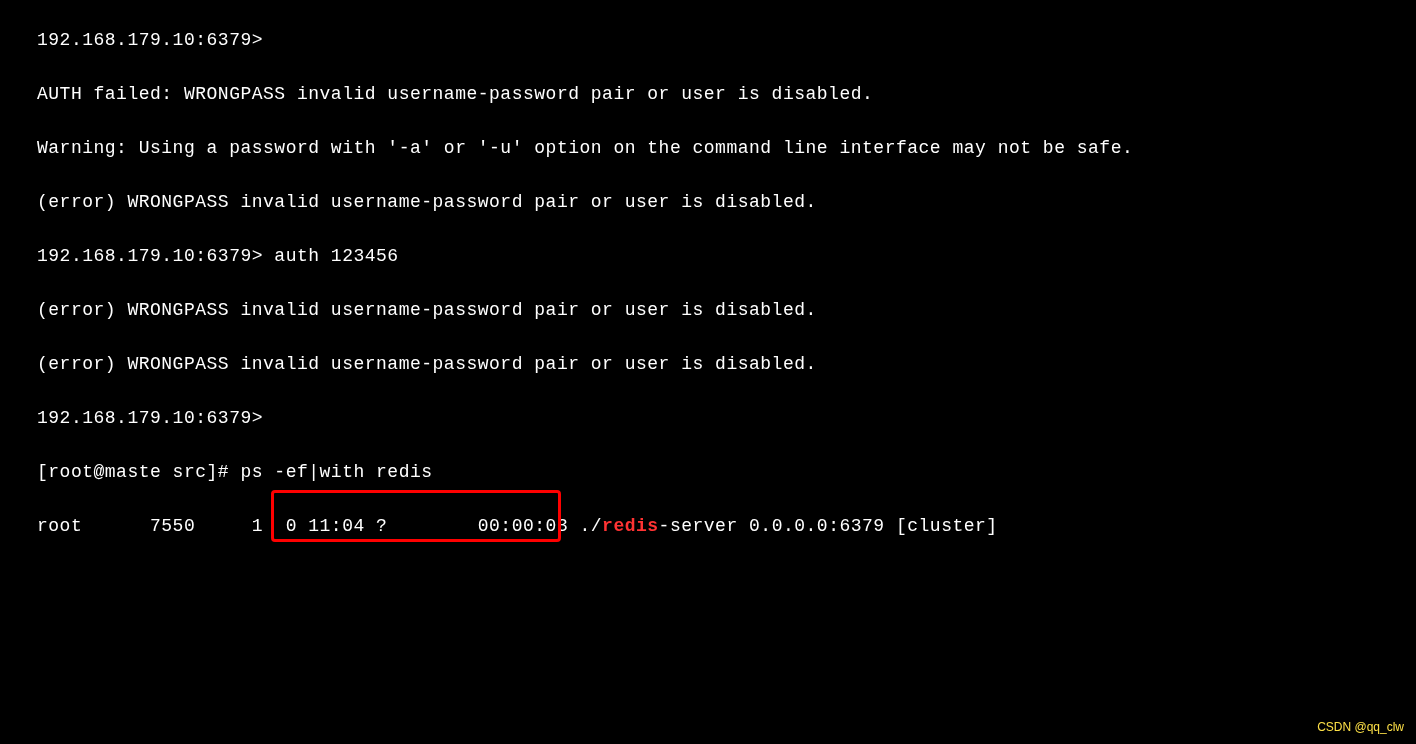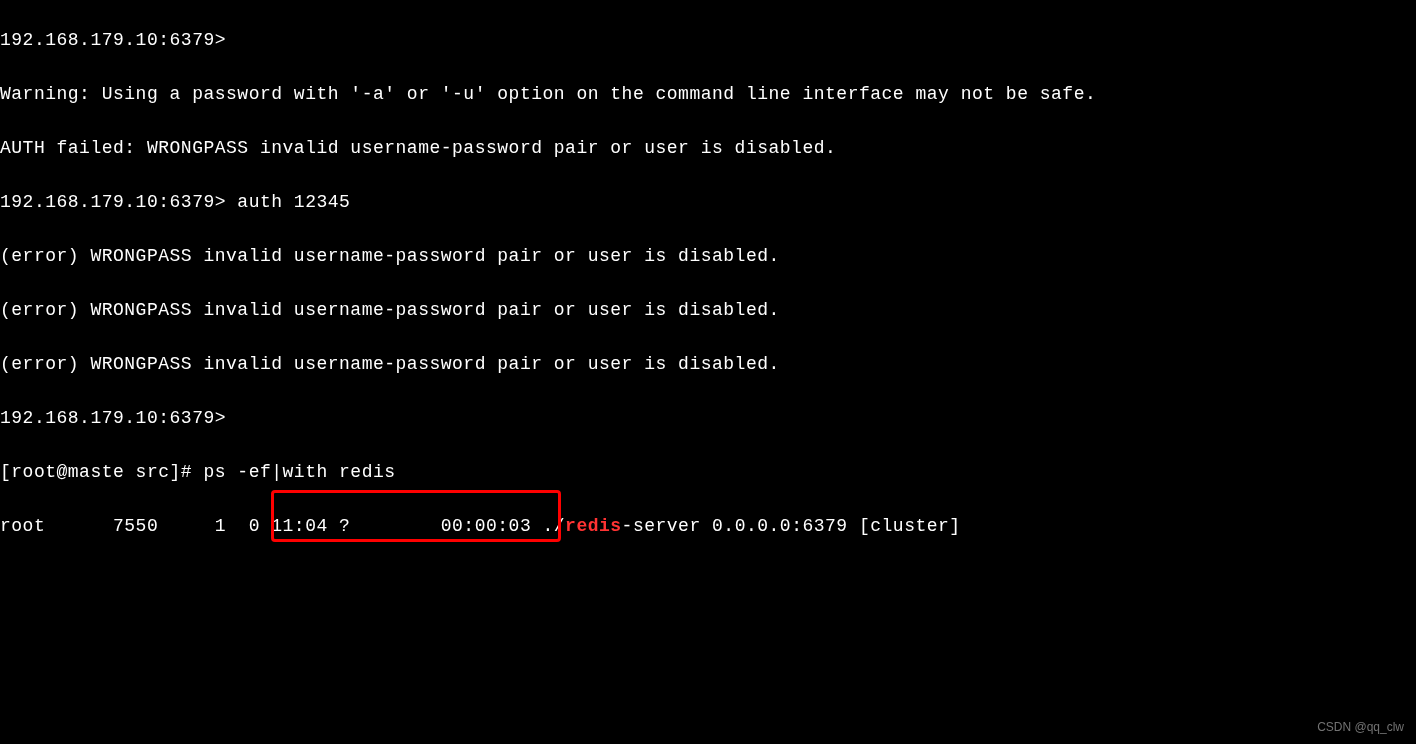--- a/index.html
+++ b/index.html
@@ -18,53 +18,54 @@
       height: 744px;
       overflow: hidden;
       position: relative;
     }
     .terminal {
       white-space: pre;
       letter-spacing: 0.5px;
     }
     .line {
       white-space: pre;
+      padding-left: 37px;
     }
     .highlight-red {
       color: #ff3333;
       font-weight: bold;
     }
     .red-box {
       position: absolute;
       border: 3px solid #ff0000;
       border-radius: 4px;
       left: 271px;
       top: 490px;
       width: 290px;
       height: 52px;
       pointer-events: none;
     }
     .watermark {
       position: absolute;
       bottom: 8px;
       right: 12px;
-      color: #737373;
+      color: #fde047;
       font-size: 12px;
       font-family: Arial, sans-serif;
     }
   </style>
 </head>
 <body>
 
 <div class="terminal">
 <div class="line">192.168.179.10:6379&gt;</div>
+<div class="line">AUTH failed: WRONGPASS invalid username-password pair or user is disabled.</div>
 <div class="line">Warning: Using a password with '-a' or '-u' option on the command line interface may not be safe.</div>
-<div class="line">AUTH failed: WRONGPASS invalid username-password pair or user is disabled.</div>
-<div class="line">192.168.179.10:6379&gt; auth 12345</div>
 <div class="line">(error) WRONGPASS invalid username-password pair or user is disabled.</div>
+<div class="line">192.168.179.10:6379&gt; auth 123456</div>
 <div class="line">(error) WRONGPASS invalid username-password pair or user is disabled.</div>
 <div class="line">(error) WRONGPASS invalid username-password pair or user is disabled.</div>
 <div class="line">192.168.179.10:6379&gt;</div>
 <div class="line">[root@maste src]# ps -ef|with redis</div>
 <div class="line"><span>root      7550     1  0 11:04 ?        00:00:03 ./</span><span class="highlight-red">redis</span><span>-server 0.0.0.0:6379 [cluster]</span></div>
 
 
 
 
 

